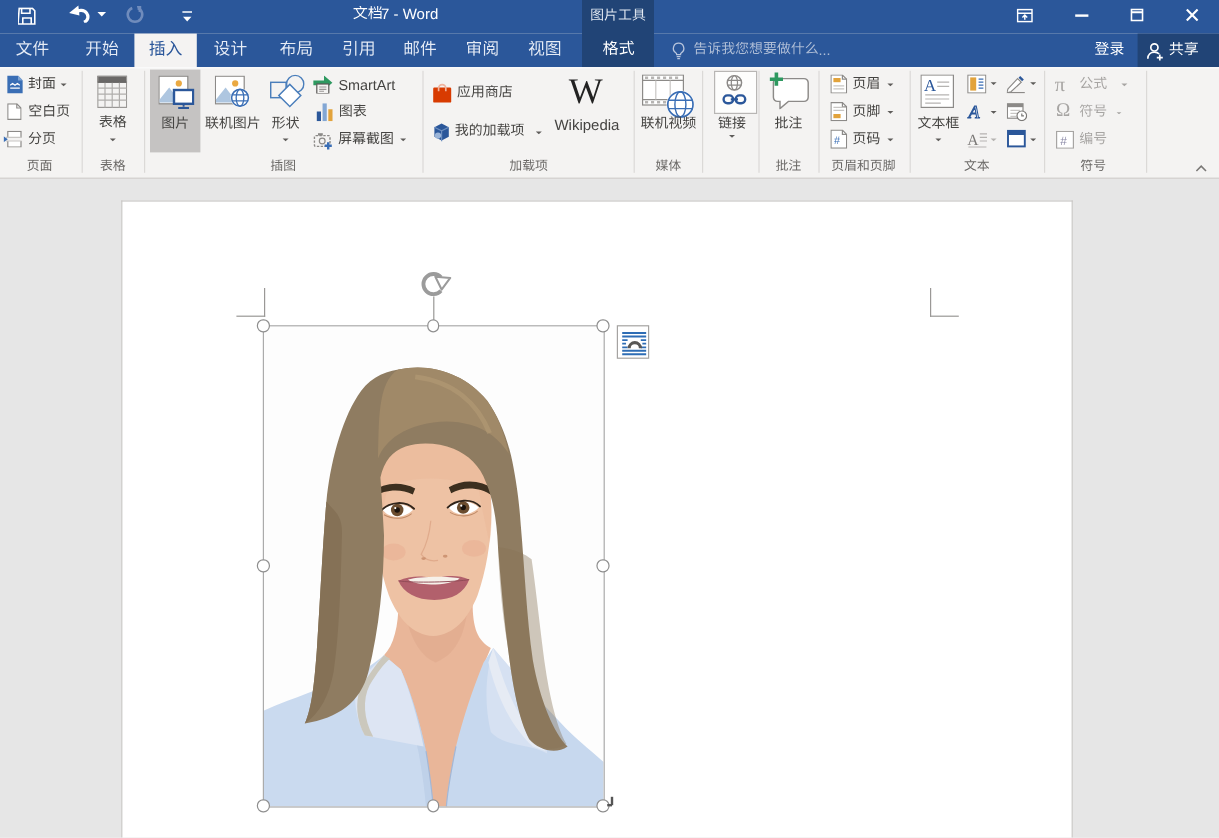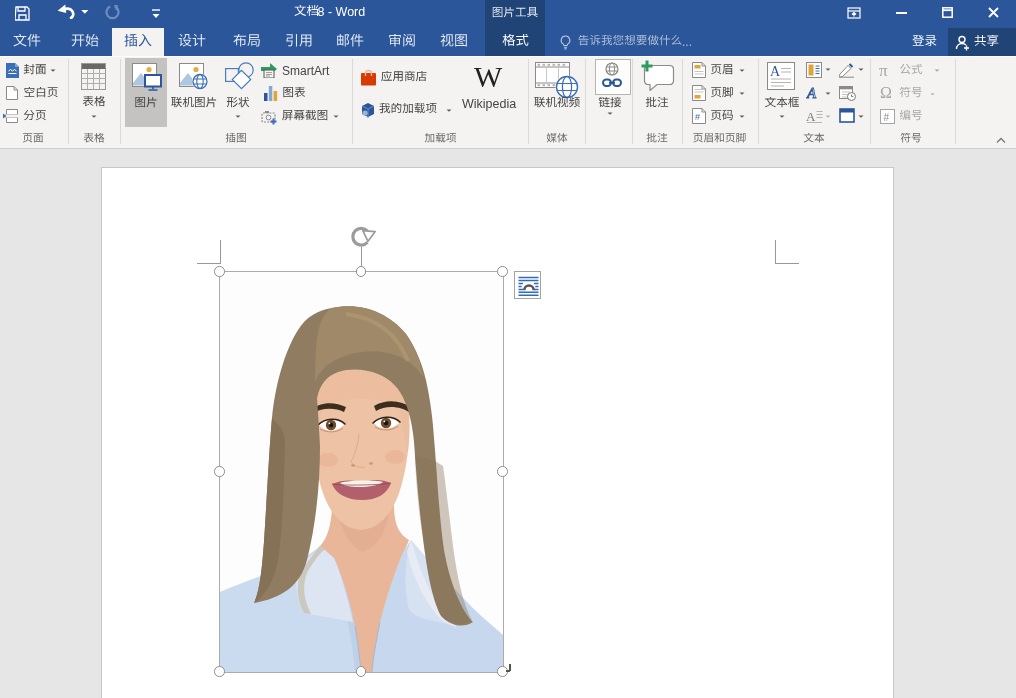--- a/index.html
+++ b/index.html
@@ -23,21 +23,21 @@
 </svg>
 <svg class="abs" style="left:150px;top:9px" width="12" height="10" viewBox="0 0 12 10">
 <path d="M2 1 h8" stroke="#fff" stroke-width="1.4"></path>
       <path d="M2.5 5 l3.5 4 l3.5 -4 z" fill="#fff"></path>
 </svg>
 <div class="abs" style="left:294px;top:5px;display:flex;align-items:flex-start">
       <svg width="25" height="14" viewBox="0 -10.00 25.00 14.00" style="display:block" fill="#fff">
         <use href="#g6587" transform="translate(0.0,0) scale(0.012500)"></use>
         <use href="#g6863" transform="translate(12.5,0) scale(0.012500)"></use>
       </svg>
-      <span style="font:12.5px &quot;Liberation Sans&quot;,sans-serif;color:#fff;line-height:14.5px;margin-left:-1.5px">8 - Word</span>
+      <span style="font:12.5px &quot;Liberation Sans&quot;,sans-serif;color:#fff;line-height:14.5px;margin-left:-1.5px">7 - Word</span>
     </div>
 <div style="position:absolute;left:491.0px;top:7px">
       <svg width="48" height="13" viewBox="0 -9.60 48.00 13.44" style="display:block" fill="#e8edf5">
         <use href="#g56fe" transform="translate(0.0,0) scale(0.012000)"></use>
         <use href="#g7247" transform="translate(12.0,0) scale(0.012000)"></use>
         <use href="#g5de5" transform="translate(24.0,0) scale(0.012000)"></use>
         <use href="#g5177" transform="translate(36.0,0) scale(0.012000)"></use>
       </svg>
     </div>
 <svg class="abs" style="left:847px;top:6px" width="14" height="14" viewBox="0 0 14 14">

